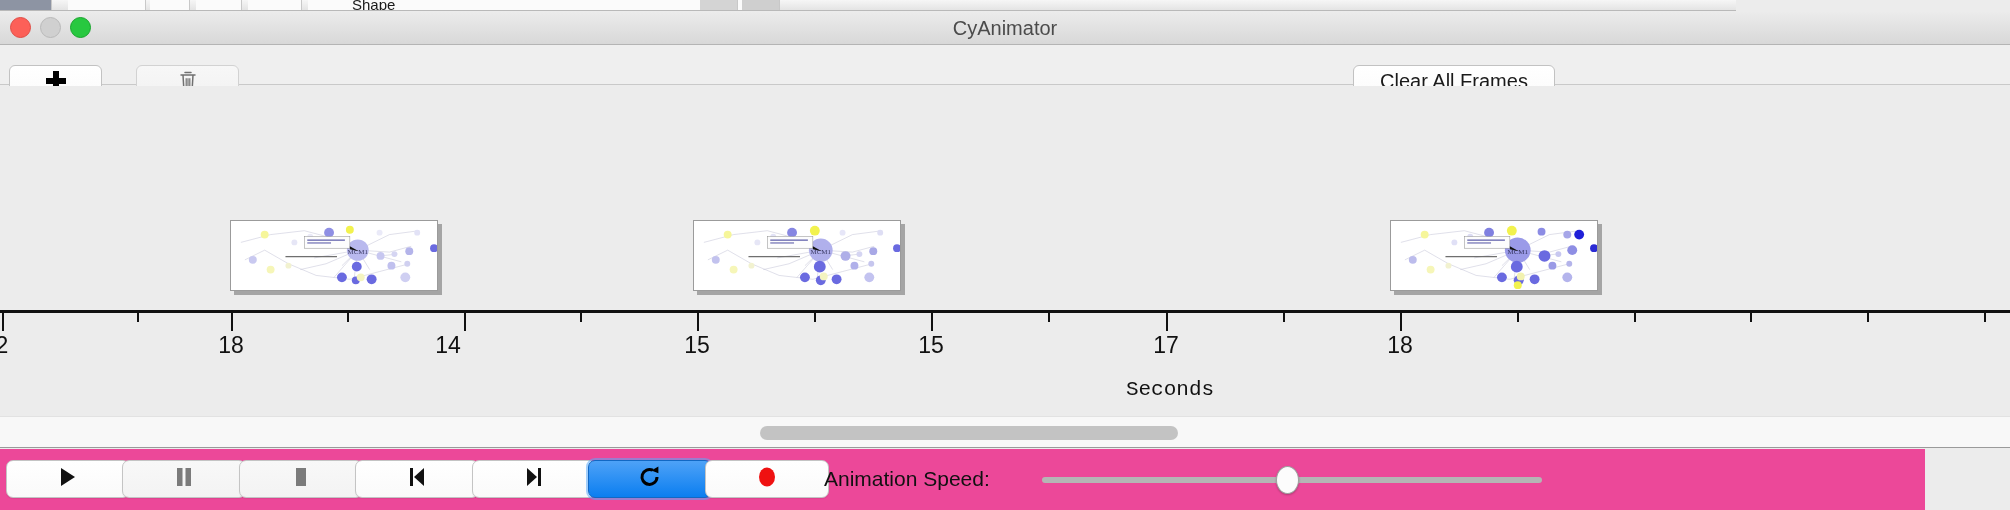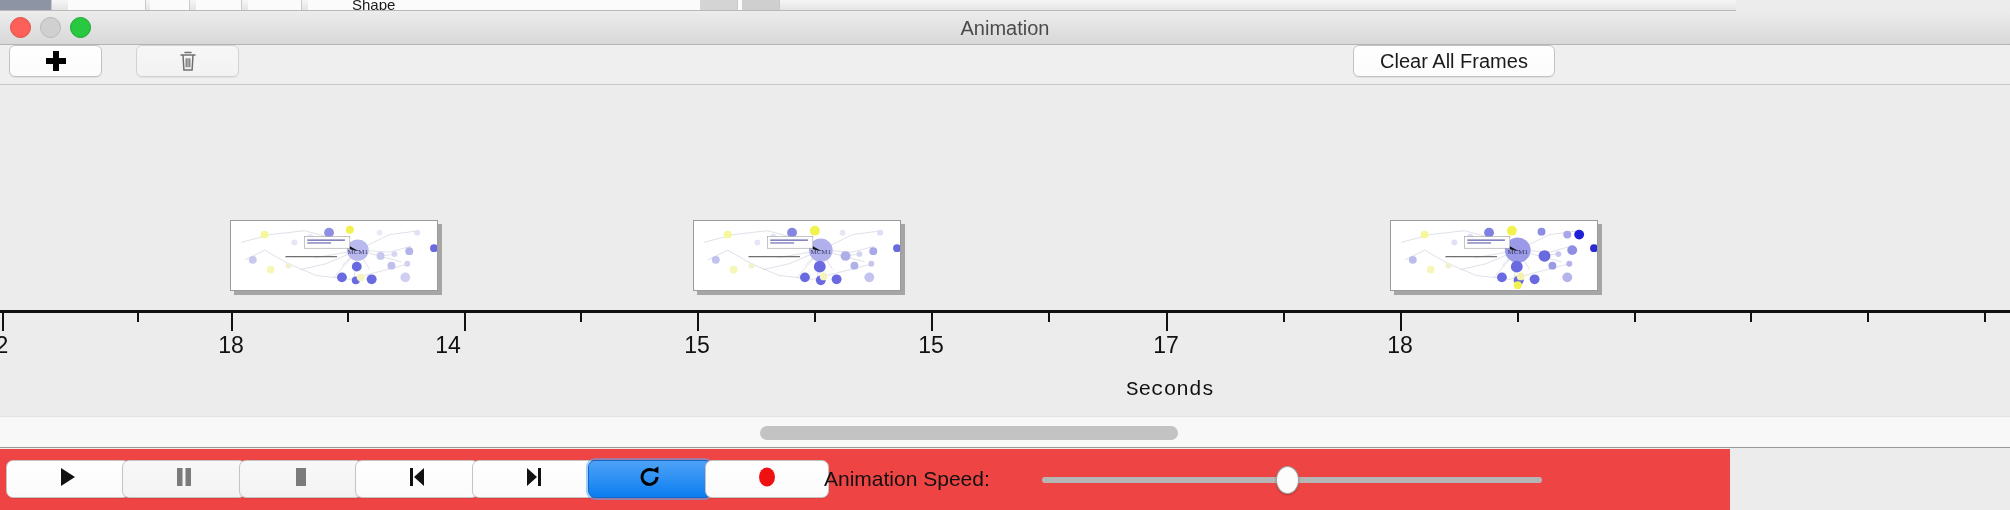--- a/index.html
+++ b/index.html
@@ -51,21 +51,21 @@
     font-size: 20px; color: #4b4b4b;
   }
 
   
   .toolbar {
     position: absolute; left: 0; top: 45px; width: 2010px; height: 40px;
     background: #efefef;
     border-bottom: 1px solid #c9c9c9;
   }
   .tbtn {
-    position: absolute; top: 0; height: 32px;
+    position: absolute; top: 20px; height: 32px;
     border: 1px solid #c2c2c2; border-radius: 6px;
     background: linear-gradient(#ffffff, #fbfbfb);
     display: flex; align-items: center; justify-content: center;
     font-size: 19px; color: #1a1a1a;
     box-shadow: 0 1px 0 rgba(0,0,0,0.06);
     cursor: pointer;
   }
   .tbtn.disabled {
     background: linear-gradient(#f7f7f7, #f2f2f2);
     border-color: #d2d2d2;
@@ -139,22 +139,22 @@
     border-bottom: 1px solid #9a9a9a;
   }
   .scroll-thumb {
     position: absolute; top: 9px; left: 760px; width: 418px; height: 14px;
     border-radius: 7px; background: #c3c3c3;
     cursor: pointer;
   }
 
   
   .controls {
-    position: absolute; left: 0; top: 449px; width: 1730px; height: 61px;
-    background: #ef4444;
+    position: absolute; left: 0; top: 449px; width: 1925px; height: 61px;
+    background: #ec4899;
   }
   .cbtn {
     position: absolute; top: 11px; height: 38px; width: 124px;
     border: 1px solid #c4c4c4; border-radius: 7px;
     background: linear-gradient(#ffffff, #fafafa);
     display: flex; align-items: center; justify-content: center;
     box-shadow: 0 1px 1px rgba(0,0,0,0.07);
     cursor: pointer;
   }
   .cbtn.flat { background: linear-gradient(#f8f8f8, #f3f3f3); }
@@ -203,21 +203,21 @@
   <div class="bg-arc" style="left:1905px;"></div>
   <div class="bg-arc" style="left:1962px;"></div>
 </div>
 
 <div class="titlebar">
   <div class="lights">
     <span class="light red"></span>
     <span class="light yellow"></span>
     <span class="light green"></span>
   </div>
-  <div class="win-title">Animation</div>
+  <div class="win-title">CyAnimator</div>
 </div>
 
 <div class="toolbar">
   <div class="tbtn" id="btn-add">
     <span class="plus-icon"></span>
   </div>
   <div class="tbtn disabled" id="btn-del">
     <span class="trash-icon">
       <svg viewBox="0 0 18 22" width="18" height="22">
         <path d="M6 2.5 h6 M2 5 h14 M4 5 l0.9 15 h8.2 L14 5" fill="none" stroke="#707070" stroke-width="1.5" stroke-linecap="round"></path>

